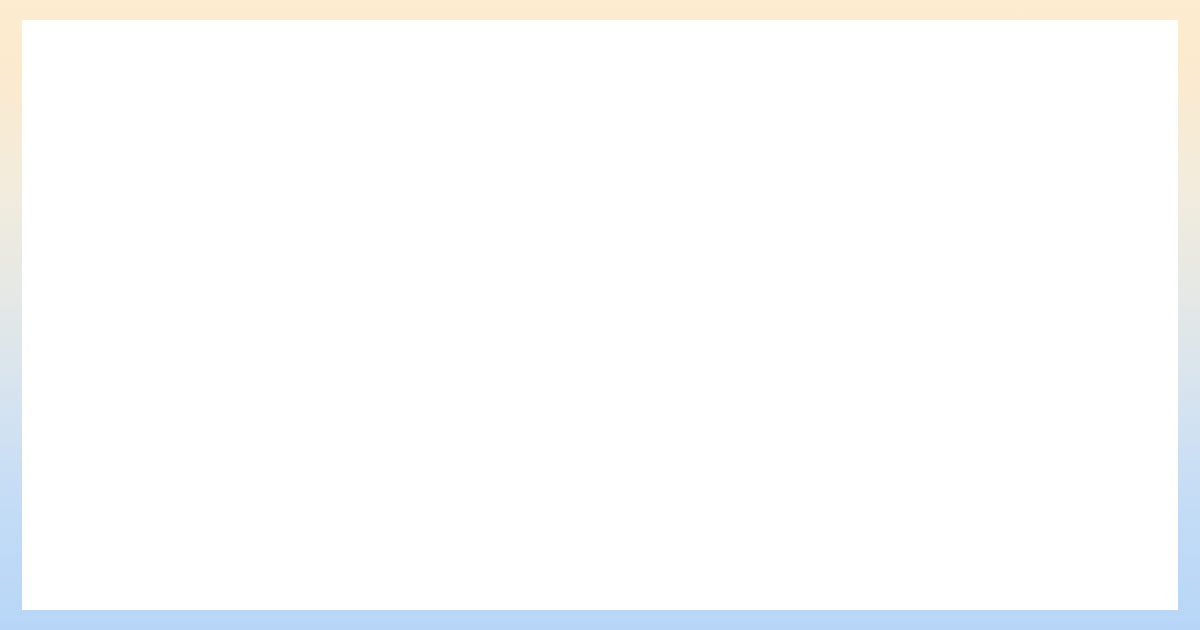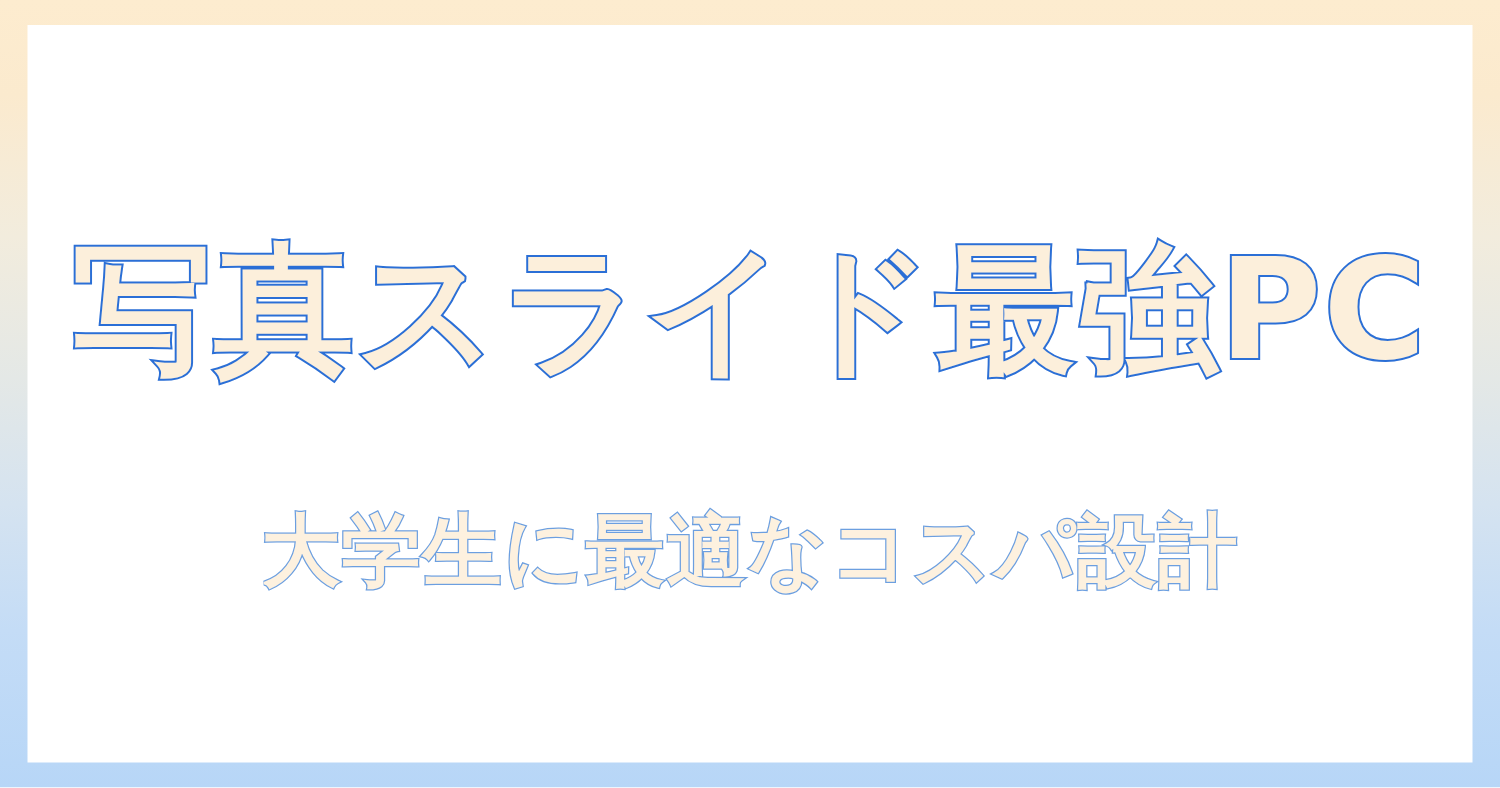--- a/index.html
+++ b/index.html
@@ -111,23 +111,17 @@
     }
   }
 </style>
 </head>
 <body>
 
 <div id="canvas">
 
   <div id="inner-card">
 
-    <div class="title-wrap">
-      <h1 class="headline" style="font-size: 112.018px;">写真スライド最強PC</h1>
-    </div>
 
-    <div class="subtitle-wrap">
-      <h2 class="subheadline" style="font-size: 63.3091px;">大学生に最適なコスパ設計</h2>
-    </div>
 
   </div>
 
 </div>
 
 </body></html>

